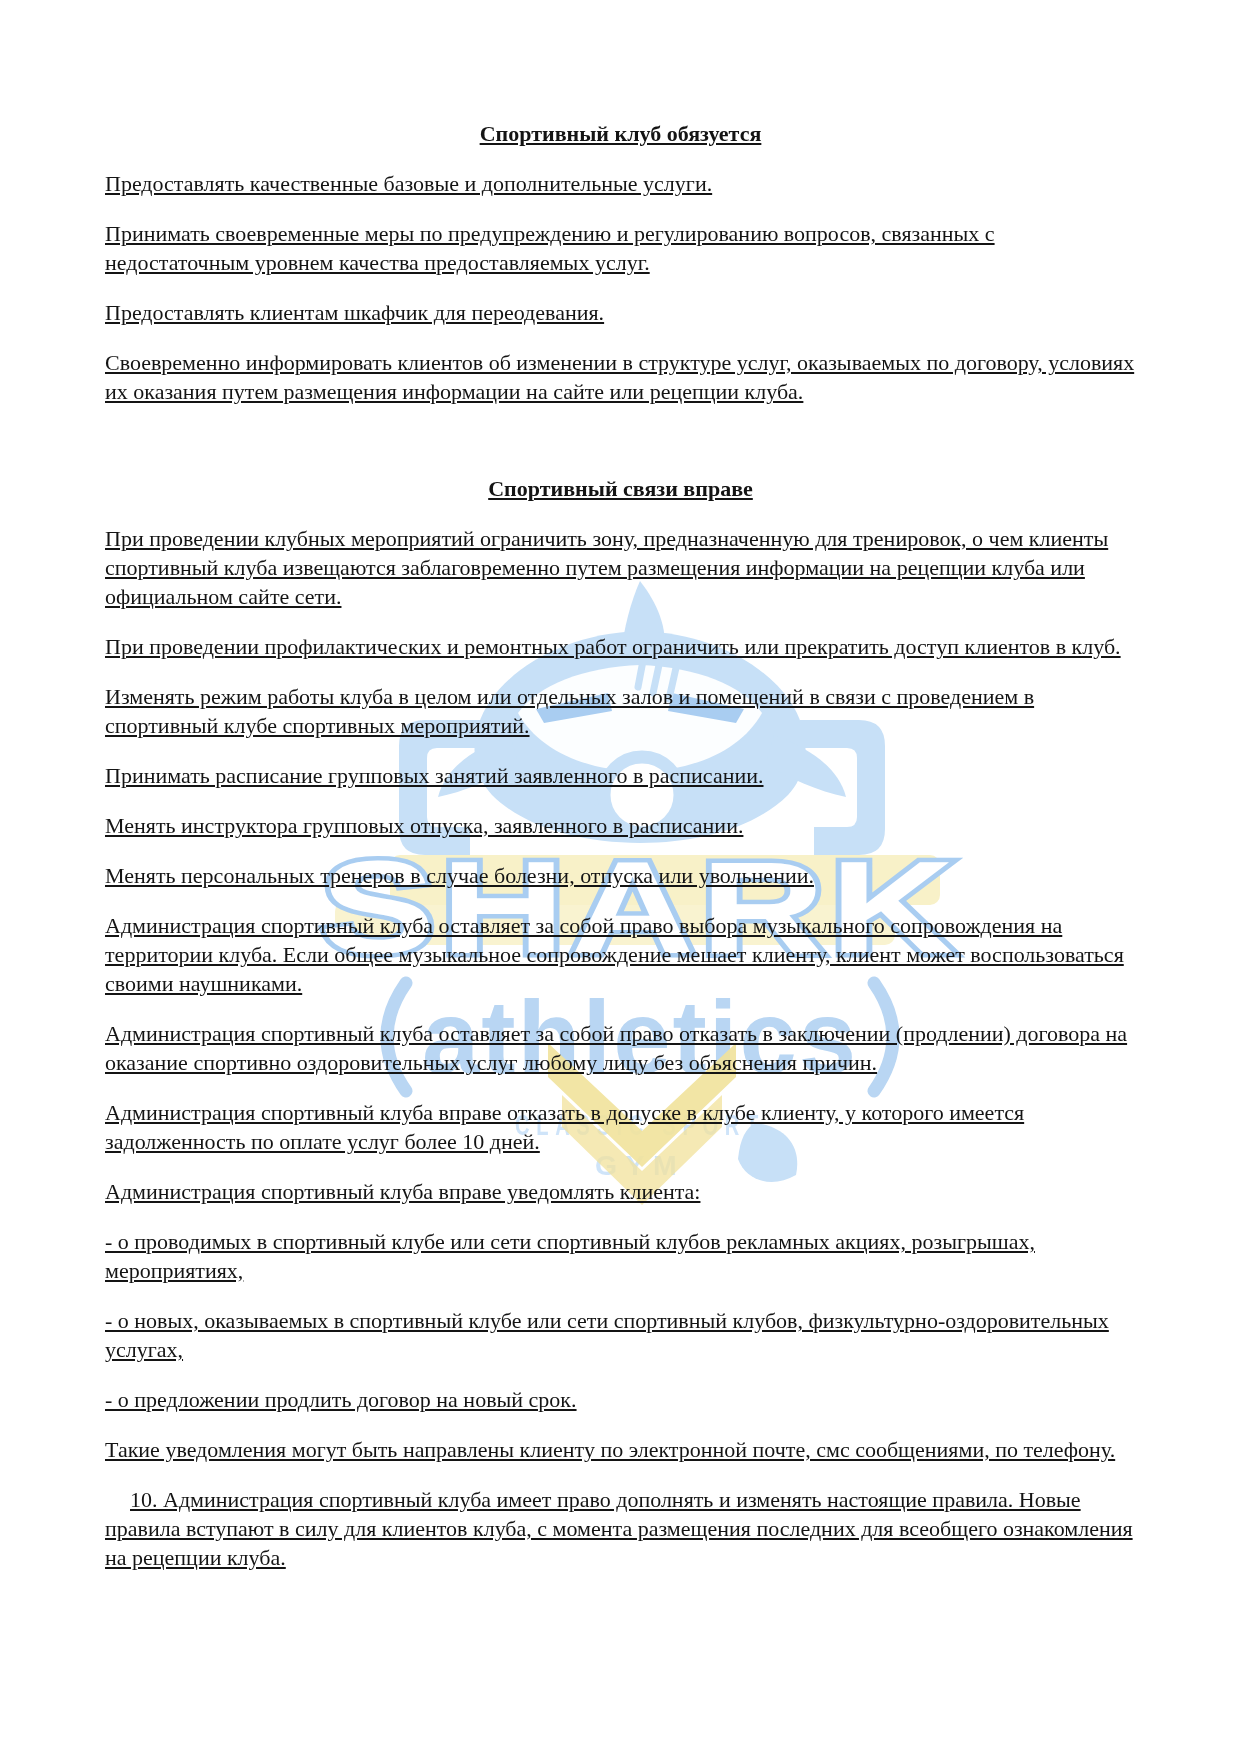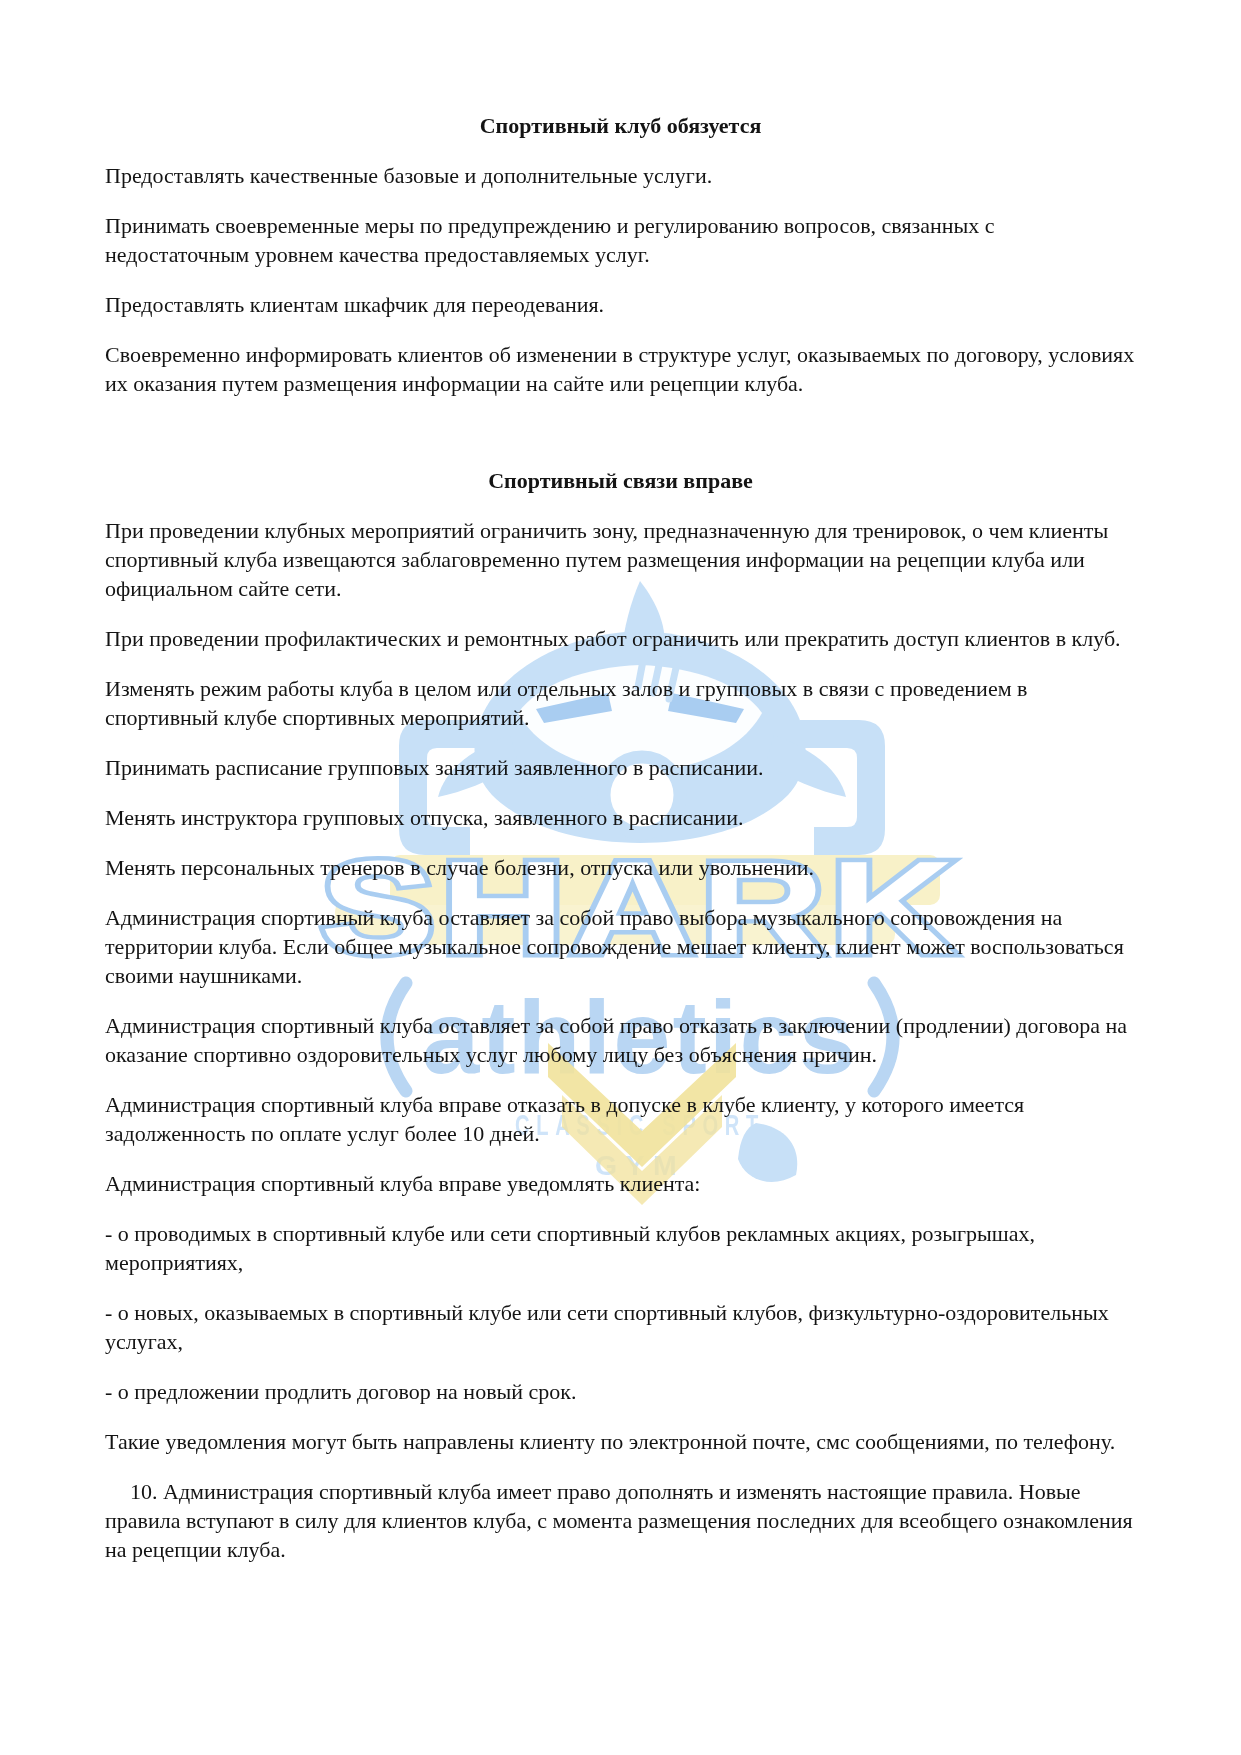--- a/index.html
+++ b/index.html
@@ -21,23 +21,24 @@
     z-index:0;
   }
   .content {
     position:relative;
     z-index:1;
     padding:111px 105px 0 105px;
   }
   .content p, .content h1 {
     font-size:22px;
     line-height:29px;
-    margin:0 0 21px 0;
+    margin:8px 0 21px 0;
     font-weight:normal;
     text-align:left;
+    text-decoration:underline;
   }
   .content h1.heading {
     font-weight:bold;
     text-align:center;
   }
   .content h1.heading.second {
     margin-top:68px;
   }
   .content p.indent { text-indent:25px; }
   .wm-sans { font-family:"Liberation Sans", sans-serif; font-weight:bold; }
@@ -88,21 +89,21 @@
 
     <p>Предоставлять качественные базовые и дополнительные услуги.</p>
     <p>Принимать своевременные меры по предупреждению и регулированию вопросов, связанных с недостаточным уровнем качества предоставляемых услуг.</p>
     <p>Предоставлять клиентам шкафчик для переодевания.</p>
     <p>Своевременно информировать клиентов об изменении в структуре услуг, оказываемых по договору, условиях их оказания путем размещения информации на сайте или рецепции клуба.</p>
 
     <h1 class="heading second">Спортивный связи вправе</h1>
 
     <p>При проведении клубных мероприятий ограничить зону, предназначенную для тренировок, о чем клиенты спортивный клуба извещаются заблаговременно путем размещения информации на рецепции клуба или официальном сайте сети.</p>
     <p>При проведении профилактических и ремонтных работ ограничить или прекратить доступ клиентов в клуб.</p>
-    <p>Изменять режим работы клуба в целом или отдельных залов и групповых в связи с проведением в спортивный клубе спортивных мероприятий.</p>
+    <p>Изменять режим работы клуба в целом или отдельных залов и помещений в связи с проведением в спортивный клубе спортивных мероприятий.</p>
     <p>Принимать расписание групповых занятий заявленного в расписании.</p>
     <p>Менять инструктора групповых отпуска, заявленного в расписании.</p>
     <p>Менять персональных тренеров в случае болезни, отпуска или увольнении.</p>
     <p>Администрация спортивный клуба оставляет за собой право выбора музыкального сопровождения на территории клуба. Если общее музыкальное сопровождение мешает клиенту, клиент может воспользоваться своими наушниками.</p>
     <p>Администрация спортивный клуба оставляет за собой право отказать в заключении (продлении) договора на оказание спортивно оздоровительных услуг любому лицу без объяснения причин.</p>
     <p>Администрация спортивный клуба вправе отказать в допуске в клубе клиенту, у которого имеется задолженность по оплате услуг более 10 дней.</p>
     <p>Администрация спортивный клуба вправе уведомлять клиента:</p>
     <p>- о проводимых в спортивный клубе или сети спортивный клубов рекламных акциях, розыгрышах, мероприятиях,</p>
     <p>- о новых, оказываемых в спортивный клубе или сети спортивный клубов, физкультурно-оздоровительных услугах,</p>
     <p>- о предложении продлить договор на новый срок.</p>

